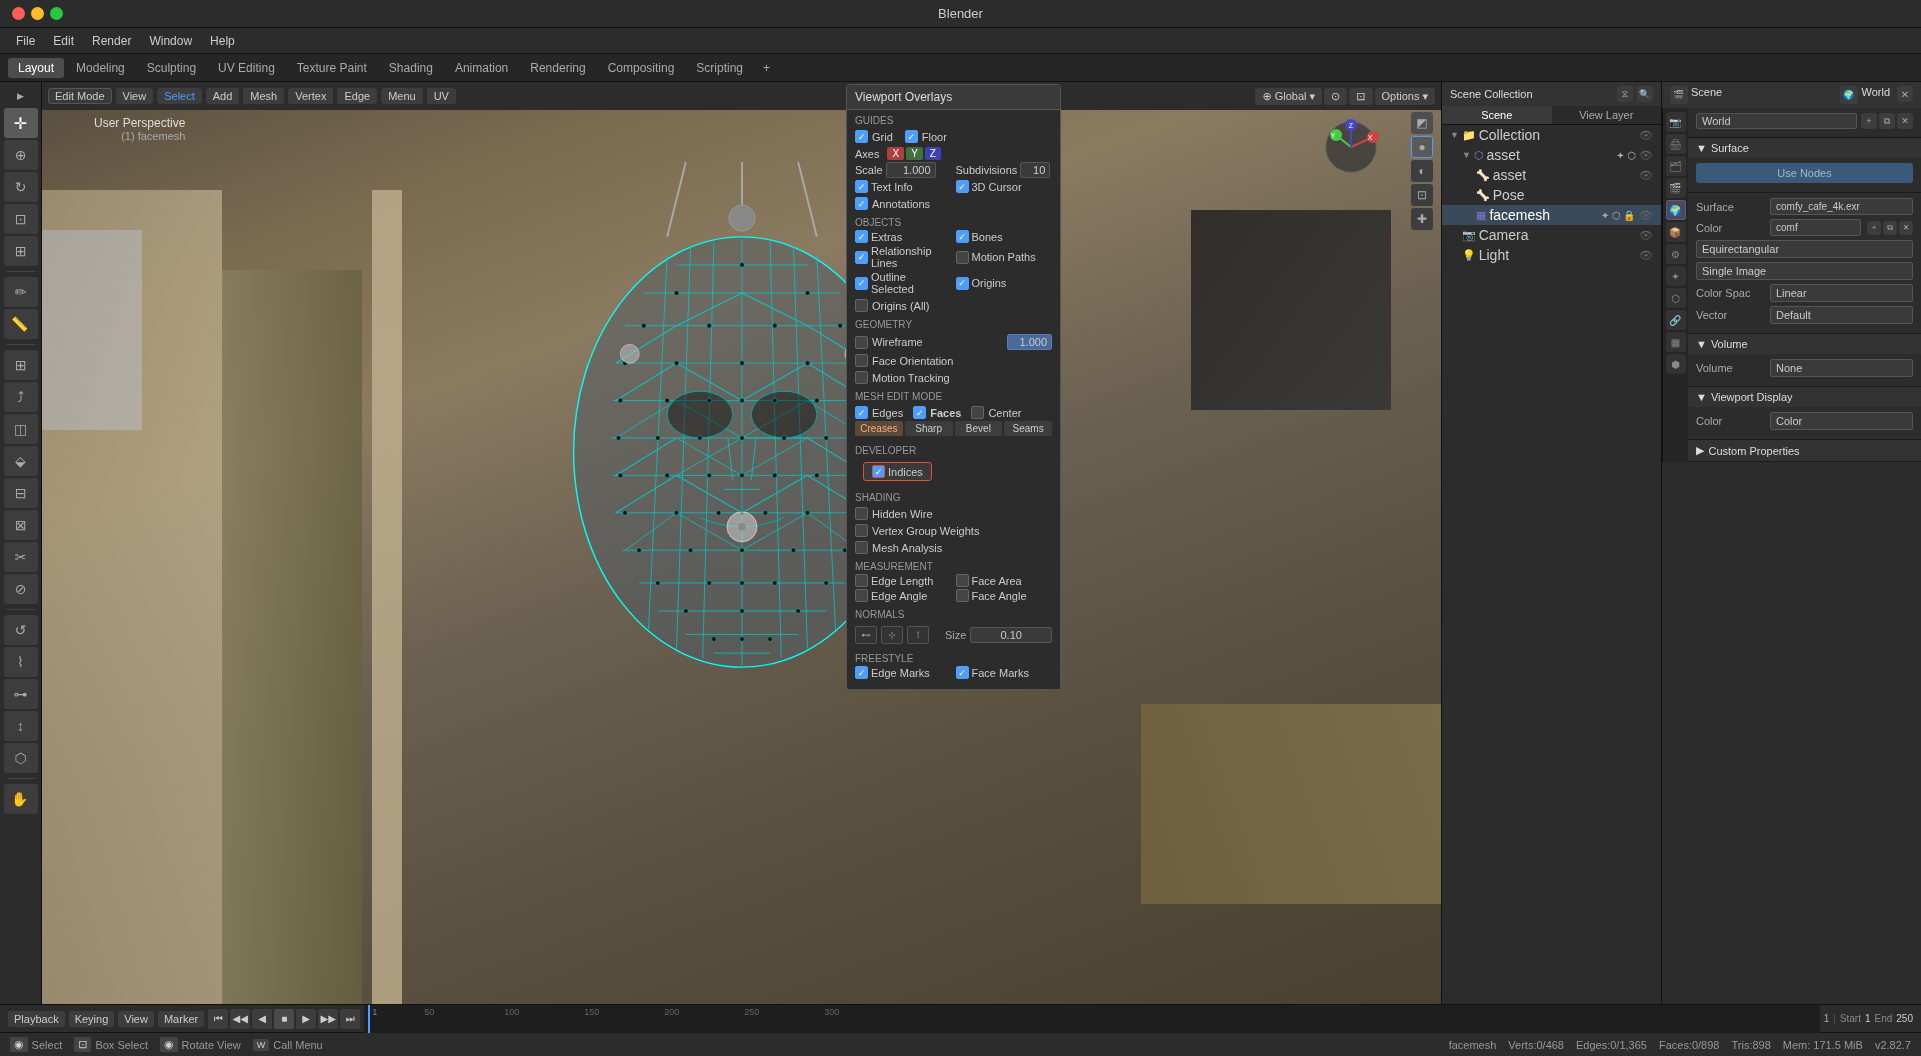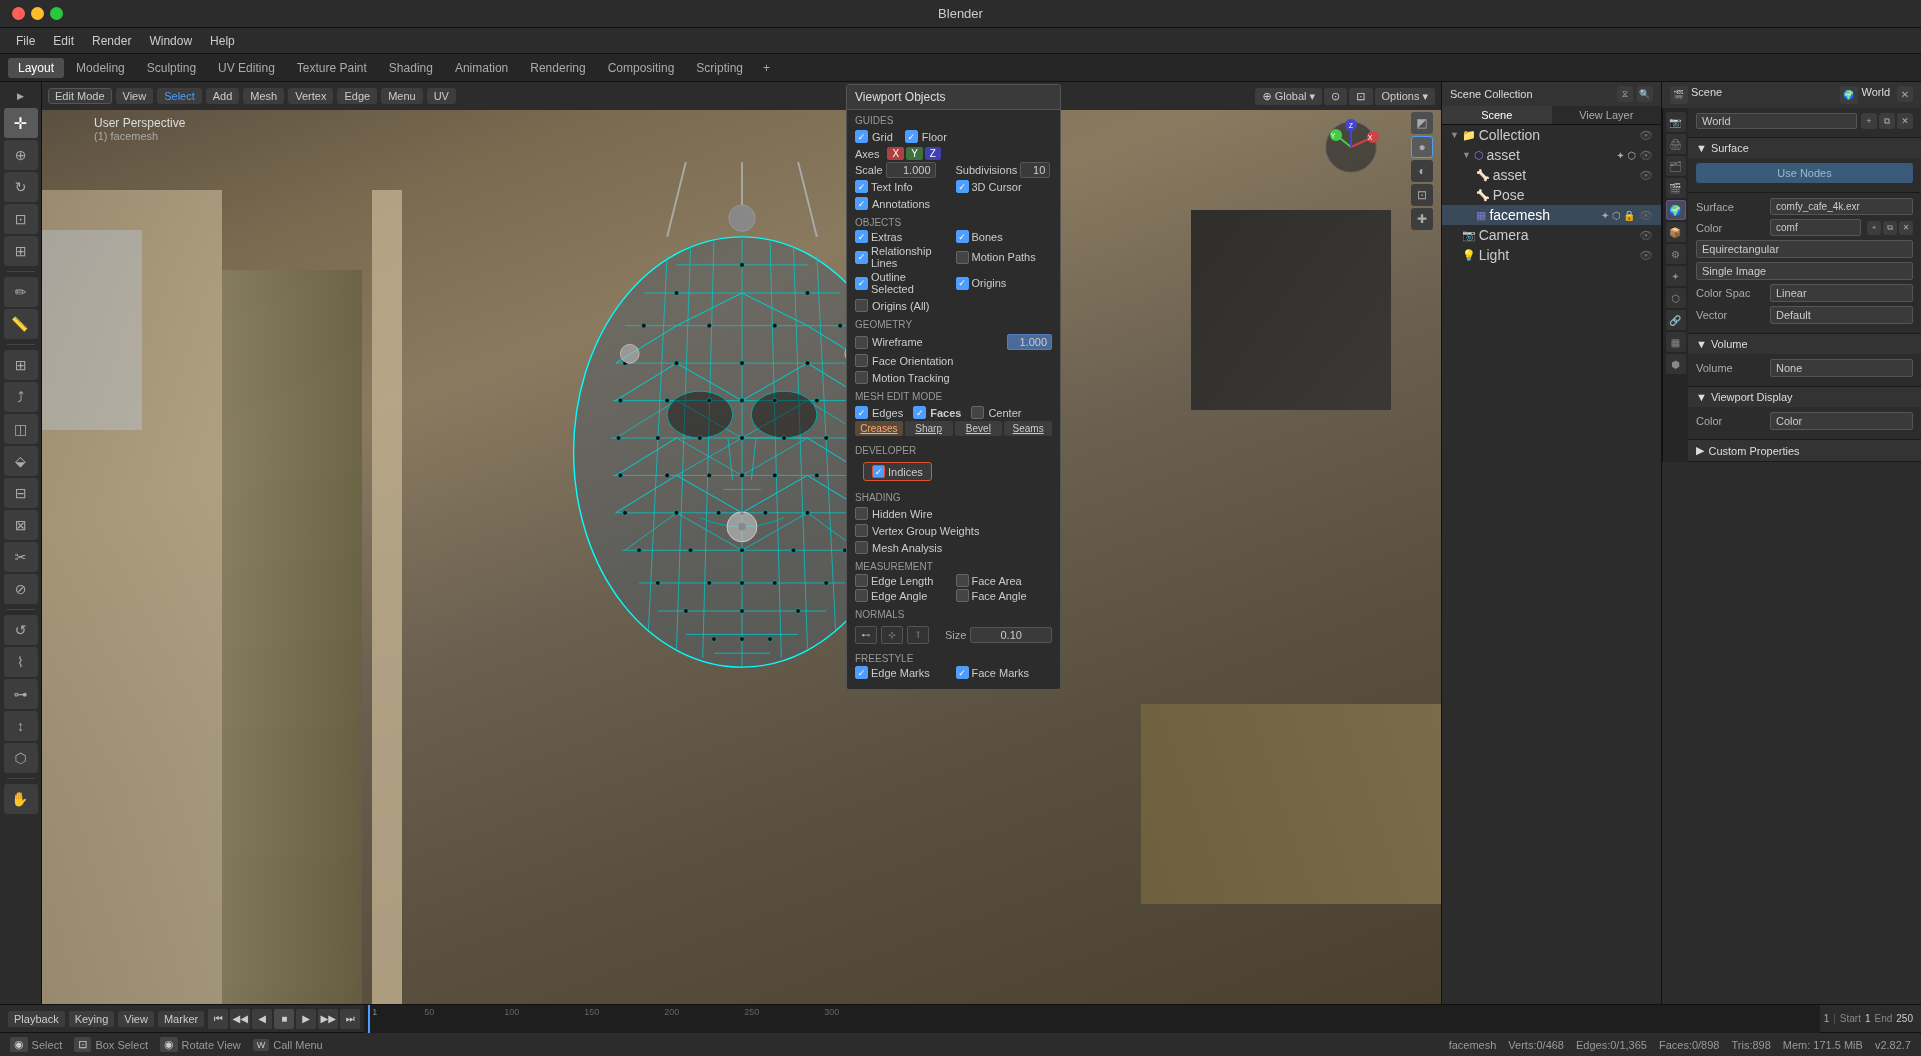--- a/index.html
+++ b/index.html
@@ -113,20 +113,21 @@
     }
     .tool-btn.active { background: #5a5a5a; color: #fff; }
     .tool-separator { width: 28px; height: 1px; background: #444; margin: 3px 0; }
 
     
     #viewport {
       flex: 1;
       background: #0c4a6e;
       position: relative;
       overflow: hidden;
+      text-align: right;
     }
     #viewport-toolbar {
       position: absolute;
       top: 0; left: 0; right: 0;
       height: 28px;
       background: #2c2c2c;
       display: flex;
       align-items: center;
       padding: 0 6px;
       gap: 4px;
@@ -267,21 +268,20 @@
     }
     .crease-btn {
       flex: 1;
       padding: 2px 4px;
       background: #3d3d3d;
       border-radius: 2px;
       text-align: center;
       font-size: 10px;
       color: #ccc;
       cursor: pointer;
-      text-decoration: underline;
     }
     .crease-btn.active { background: #5a4a3a; color: #ffaa77; }
     .dev-indices-btn {
       margin: 2px 8px 4px;
       padding: 2px 8px;
       background: #3a3a3a;
       border: 1px solid #e05030;
       border-radius: 3px;
       color: #ccc;
       font-size: 11px;
@@ -825,21 +825,21 @@
         <text x="49" y="23" fill="white" font-size="7" text-anchor="middle">X</text>
         <text x="12" y="21" fill="white" font-size="7" text-anchor="middle">Y</text>
         <text x="30" y="11" fill="white" font-size="7" text-anchor="middle">Z</text>
       </svg>
     </div>
 
   </div>
 
   <div id="overlays-panel" style="position:absolute; right:860px; top:84px; width:215px; z-index:50; background:#2c2c2c; border:1px solid #555; border-radius:3px; font-size:11px;">
     <div class="overlays-header">
-      <span>Viewport Objects</span>
+      <span>Viewport Overlays</span>
     </div>
 
     <div class="ov-section-title">Guides</div>
     <div class="ov-row">
       <div class="cb checked">✓</div>
       <span class="cb-label">Grid</span>
       <div class="cb checked" style="margin-left:8px;">✓</div>
       <span class="cb-label">Floor</span>
     </div>
     <div class="ov-row">

